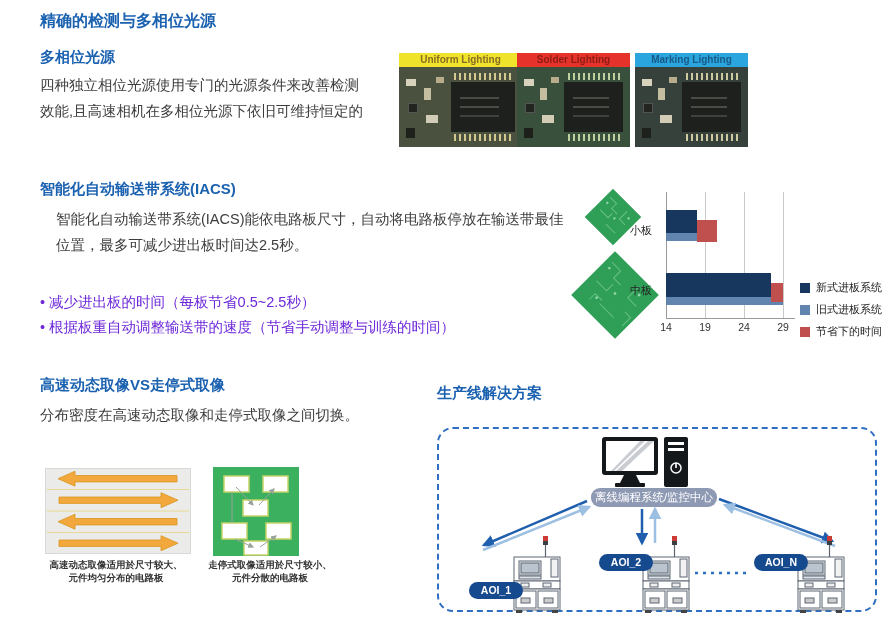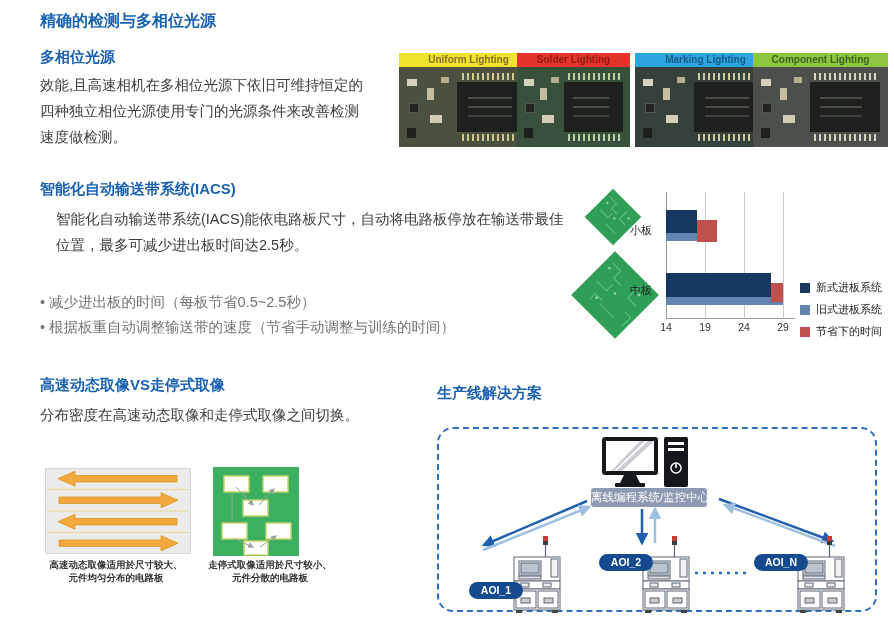--- a/index.html
+++ b/index.html
@@ -2,21 +2,21 @@
 <html><head>
 <meta charset="utf-8">
 <style>
   html,body{margin:0;padding:0;background:#fff;}
   #page{position:relative;width:894px;height:618px;background:#ffffff;overflow:hidden;
         font-family:"Liberation Sans","DejaVu Sans",sans-serif;color:#3d3d3d;}
   .abs{position:absolute;}
   .sec-h{position:absolute;font-size:15px;font-weight:bold;color:#1a61b0;white-space:nowrap;}
   #main-title{position:absolute;left:40px;top:11px;font-size:16px;font-weight:bold;color:#1a61b0;white-space:nowrap;}
   .body-text{position:absolute;font-size:14.5px;line-height:26px;color:#3d3d3d;white-space:nowrap;}
-  .bullet-line{position:absolute;font-size:14.5px;color:#737373;white-space:nowrap;}
+  .bullet-line{position:absolute;font-size:14.5px;color:#6d28d9;white-space:nowrap;}
   
   .lfig{position:absolute;top:53px;height:94px;}
   .lhead{position:absolute;top:0;left:0;right:0;height:14px;font-size:10px;font-weight:bold;
          text-align:center;line-height:14px;white-space:nowrap;overflow:hidden;}
   .lphoto{position:absolute;top:14px;left:0;right:0;height:80px;overflow:hidden;}
   .chip{position:absolute;left:42%;top:19%;width:52%;height:62%;background:#1d201c;}
   .chip::before{content:"";position:absolute;left:15%;top:30%;width:60%;height:2px;background:#474c45;
                 box-shadow:0 9px 0 #474c45,0 18px 0 #3e423c;}
   .pins{position:absolute;left:45%;width:47%;height:7px;
         background:repeating-linear-gradient(90deg,var(--pin,#d3c98f) 0 2px,transparent 2px 5px);}
@@ -38,39 +38,38 @@
   .bar-new,.bar-old,.bar-saved{position:absolute;}
   #chart-legend{position:absolute;left:800px;top:280px;display:flex;flex-direction:column;gap:7px;}
   .legend-row{display:flex;align-items:center;gap:6px;}
   .legend-swatch{width:10px;height:10px;display:inline-block;flex:none;}
   .legend-text{font-size:11px;color:#222;white-space:nowrap;}
   
   .diag-caption{position:absolute;font-size:9.5px;font-weight:bold;color:#333;line-height:13px;text-align:center;}
   
   #prod-box{position:absolute;left:437px;top:427px;width:440px;height:185px;
             border:2px dashed #2f6fc1;border-radius:16px;box-sizing:border-box;}
-  .center-pill{position:absolute;left:152px;top:59px;width:116px;height:19px;background:#8e99b3;
-               border-radius:3px;color:#fff;font-size:11.5px;line-height:19px;text-align:center;white-space:nowrap;}
+  .center-pill{position:absolute;left:152px;top:59px;width:126px;height:19px;background:#8e99b3;
+               border-radius:9px;color:#fff;font-size:11.5px;line-height:19px;text-align:center;white-space:nowrap;}
   .aoi-pill{position:absolute;top:125px;width:54px;height:17px;background:#164a8f;border-radius:9px;
             color:#fff;font-size:10.5px;font-weight:bold;line-height:17px;text-align:center;}
 </style>
 </head>
 <body>
 
 <div id="page">
 
   <div id="main-title">精确的检测与多相位光源</div>
   <div class="sec-h" style="left:40px;top:48px;">多相位光源</div>
   <div class="body-text" style="left:40px;top:72px;">
+    <span style="display:block">四种独立相位光源使用专门的光源条件来改善检测</span>
     <span style="display:block">效能,且高速相机在多相位光源下依旧可维持恒定的</span>
-    <span style="display:block">四种独立相位光源使用专门的光源条件来改善检测</span>
-    <span style="display:block">速度做检测。</span>
-  </div>
-
-  <div class="lfig" style="left:399px;width:123px;padding-left:16px;">
+  </div>
+
+  <div class="lfig" style="left:399px;width:123px;">
     <div class="lhead" style="background: rgb(239, 227, 43); color: rgb(138, 109, 37);">Uniform Lighting</div>
     <div class="lphoto" style="background: rgb(74, 82, 63); --pin: #d3c98f;">
       <div class="pins pt"></div>
       <div class="pins pb"></div>
       <div class="chip"></div>
       <span class="cmp c1"></span>
       <span class="cmp c2"></span>
       <span class="cmp c3"></span>
       <span class="cmp c4"></span>
       <span class="cmp c5"></span>
@@ -84,37 +83,23 @@
       <div class="pins pb"></div>
       <div class="chip"></div>
       <span class="cmp c1"></span>
       <span class="cmp c2"></span>
       <span class="cmp c3"></span>
       <span class="cmp c4"></span>
       <span class="cmp c5"></span>
       <span class="cmp c6"></span>
     </div>
   </div>
-  <div class="lfig" style="left:635px;width:113px;padding-left:28px;">
+  <div class="lfig" style="left:635px;width:113px;">
     <div class="lhead" style="background: rgb(42, 165, 222); color: rgb(24, 90, 133);">Marking Lighting</div>
     <div class="lphoto" style="background: rgb(54, 65, 59); --pin: #cfc9a2;">
-      <div class="pins pt"></div>
-      <div class="pins pb"></div>
-      <div class="chip"></div>
-      <span class="cmp c1"></span>
-      <span class="cmp c2"></span>
-      <span class="cmp c3"></span>
-      <span class="cmp c4"></span>
-      <span class="cmp c5"></span>
-      <span class="cmp c6"></span>
-    </div>
-  </div>
-  <div class="lfig" style="left:753px;width:135px;">
-    <div class="lhead" style="background: rgb(140, 198, 63); color: rgb(56, 100, 31);">Component Lighting</div>
-    <div class="lphoto" style="background: rgb(76, 80, 75); --pin: #d8d4c2;">
       <div class="pins pt"></div>
       <div class="pins pb"></div>
       <div class="chip"></div>
       <span class="cmp c1"></span>
       <span class="cmp c2"></span>
       <span class="cmp c3"></span>
       <span class="cmp c4"></span>
       <span class="cmp c5"></span>
       <span class="cmp c6"></span>
     </div>

